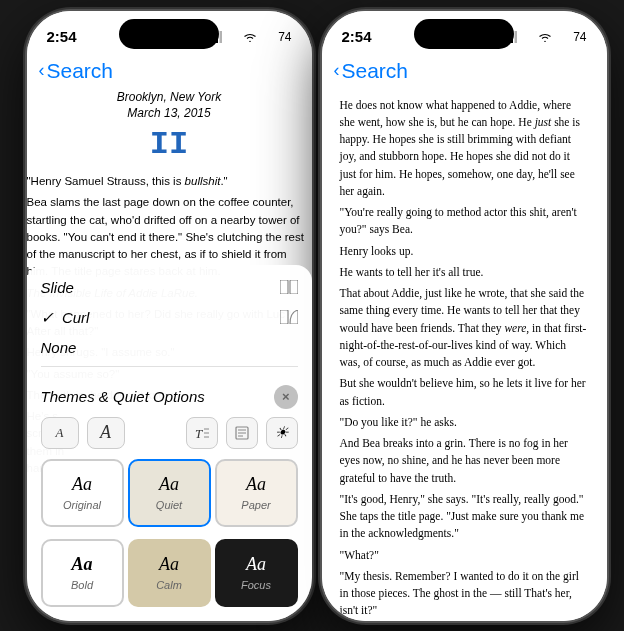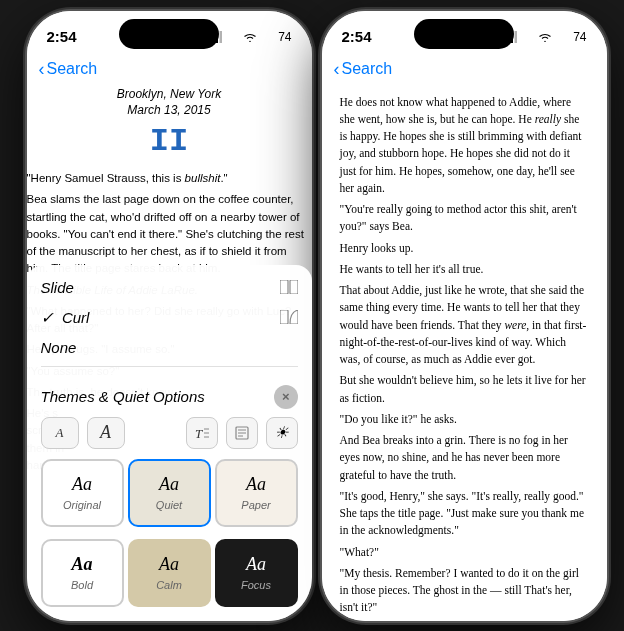--- a/index.html
+++ b/index.html
@@ -78,21 +78,21 @@
       display: flex;
       align-items: center;
       color: #007AFF;
       font-size: 16px;
       gap: 2px;
     }
     .nav-back-icon {
       font-size: 18px;
     }
     .nav-back-text {
-      font-size: 16px;
+      font-size: 21px;
     }
 
     
     .book-content {
       flex: 1;
       overflow: hidden;
       position: relative;
       background: #fff;
     }
 
@@ -471,21 +471,21 @@
 
     <div class="nav-bar">
       <div class="nav-back">
         <span class="nav-back-icon">‹</span>
         <span class="nav-back-text">Search</span>
       </div>
     </div>
 
     <div class="book-content">
       <div class="book-text">
-        <p class="book-paragraph">He does not know what happened to Addie, where she went, how she is, but he can hope. He <em>really</em> she is happy. He hopes she is still brimming with defiant joy, and stubborn hope. He hopes she did not do it just for him. He hopes, somehow, one day, he'll see her again.</p>
+        <p class="book-paragraph">He does not know what happened to Addie, where she went, how she is, but he can hope. He <em>just</em> she is happy. He hopes she is still brimming with defiant joy, and stubborn hope. He hopes she did not do it just for him. He hopes, somehow, one day, he'll see her again.</p>
         <p class="book-paragraph">"You're really going to method actor this shit, aren't you?" says Bea.</p>
         <p class="book-paragraph">Henry looks up.</p>
         <p class="book-paragraph">He wants to tell her it's all true.</p>
         <p class="book-paragraph">That about Addie, just like he wrote, that she said the same thing every time. He wants to tell her that they would have been friends. That they <em>were</em>, in that first-night-of-the-rest-of-our-lives kind of way. Which was, of course, as much as Addie ever got.</p>
         <p class="book-paragraph">But she wouldn't believe him, so he lets it live for her as fiction.</p>
         <p class="book-paragraph">"Do you like it?" he asks.</p>
         <p class="book-paragraph">And Bea breaks into a grin. There is no fog in her eyes now, no shine, and he has never been more grateful to have the truth.</p>
         <p class="book-paragraph">"It's good, Henry," she says. "It's really, really good." She taps the title page. "Just make sure you thank me in the acknowledgments."</p>
         <p class="book-paragraph">"What?"</p>
         <p class="book-paragraph">"My thesis. Remember? I wanted to do it on the girl in those pieces. The ghost in the — still That's her, isn't it?"</p>

